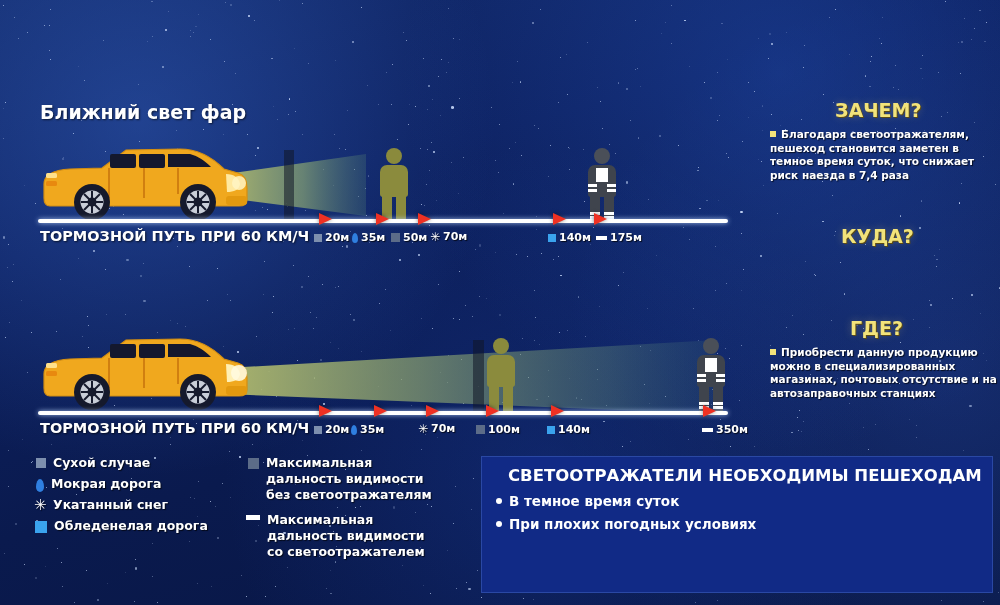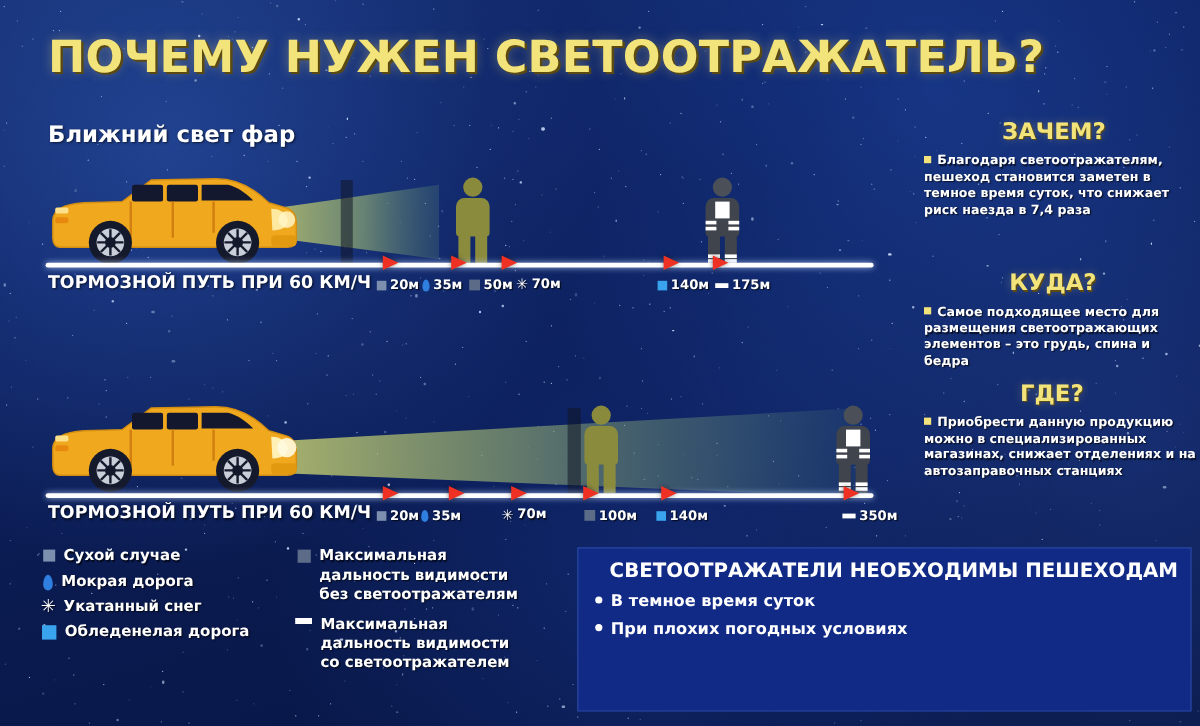--- a/index.html
+++ b/index.html
@@ -900,21 +900,20 @@
       <i style="left:899.6px;top:215.2px;width:1.6px;height:1.6px;opacity:0.71"></i>
       <i style="left:414.6px;top:512.2px;width:1px;height:1px;opacity:0.43"></i>
       <i style="left:608.2px;top:582.1px;width:1px;height:1px;opacity:0.38"></i>
       <i style="left:786.9px;top:478.7px;width:1px;height:1px;opacity:0.80"></i>
       <i style="left:725.9px;top:283.0px;width:1px;height:1px;opacity:0.53"></i>
       <i style="left:740.7px;top:344.8px;width:1.6px;height:1.6px;opacity:0.60"></i>
       <i style="left:865.1px;top:243.7px;width:1px;height:1px;opacity:0.80"></i>
       <i style="left:214.1px;top:110.4px;width:1px;height:1px;opacity:0.69"></i>
     </div>
 
-  <div class="main-title">ПОЧЕМУ НУЖЕН СВЕТООТРАЖАТЕЛЬ?</div>
 
   <div class="chart" style="top:0;height:250px;">
 
     <div class="sec-title" style="left:40px;top:101px;">Ближний свет фар</div>
 
     <svg class="beam" style="left:226px;top:150px;" width="140" height="72">
       <defs>
         <linearGradient id="bm1" x1="0" y1="0" x2="1" y2="0">
           <stop offset="0%" stop-color="#b2bb6d" stop-opacity="0.95"></stop>
           <stop offset="55%" stop-color="#86a272" stop-opacity="0.72"></stop>
@@ -1124,21 +1123,21 @@
       <span>20м</span>
     </div>
     <div class="dist" style="left:351px;top:233px;">
       <span class="sw sw-wet"></span>
       <span>35м</span>
     </div>
     <div class="dist" style="left:418px;top:232px;">
       <span class="sw sw-snow">✳</span>
       <span>70м</span>
     </div>
-    <div class="dist" style="left:487px;top:233px;">
+    <div class="dist" style="left:476px;top:233px;">
       <span class="sw sw-noreflect"></span>
       <span>100м</span>
     </div>
     <div class="dist" style="left:547px;top:233px;">
       <span class="sw sw-ice"></span>
       <span>140м</span>
     </div>
     <div class="dist" style="left:702px;top:233px;">
       <span class="sw sw-reflect"></span>
       <span>350м</span>
@@ -1146,27 +1145,24 @@
   </div>
 
   <div class="rcol" style="top:0;height:460px;">
 
     <div class="r-head" style="left:75px;top:99px;">ЗАЧЕМ?</div>
     <div class="r-body" style="left:10px;top:128px;width:215px;">
       <span class="bullet"></span><span>Благодаря светоотражателям, пешеход становится заметен в темное время суток, что снижает риск наезда в 7,4 раза</span>
     </div>
 
     <div class="r-head" style="left:81px;top:225px;">КУДА?</div>
-    <div class="r-body" style="left:10px;top:254px;width:225px;">
-      <span class="bullet"></span><span>Самое подходящее место для размещения светоотражающих элементов – это грудь, спина и бедра</span>
-    </div>
 
     <div class="r-head" style="left:90px;top:317px;">ГДЕ?</div>
     <div class="r-body" style="left:10px;top:346px;width:228px;">
-      <span class="bullet"></span><span>Приобрести данную продукцию можно в специализированных магазинах, снижает отделениях и на автозаправочных станциях</span>
+      <span class="bullet"></span><span>Приобрести данную продукцию можно в специализированных магазинах, почтовых отсутствие и на автозаправочных станциях</span>
     </div>
   </div>
 
   <div>
     <div class="leg-item" style="left:36px;top:455px;width:200px;">
       <span class="lsw lsw-dry"></span>
       <span>Сухой случае</span>
     </div>
     <div class="leg-item" style="left:36px;top:476px;width:200px;">
       <span class="lsw lsw-wet"></span>

